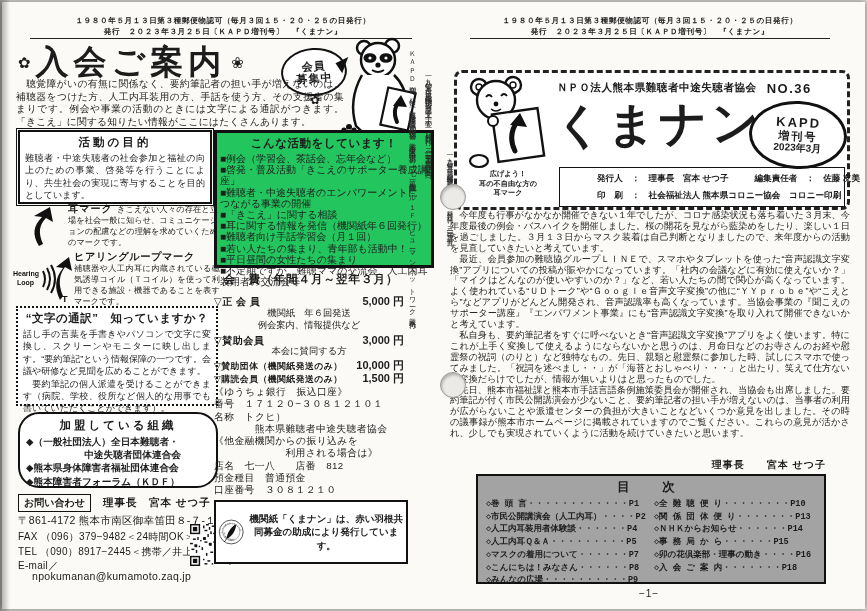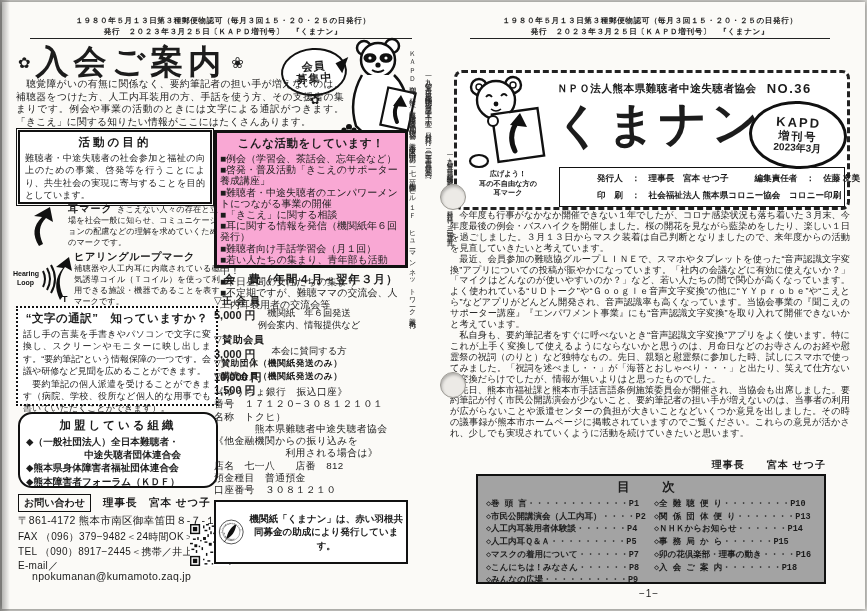--- a/index.html
+++ b/index.html
@@ -18,54 +18,54 @@
   .flower{font-size:15px;line-height:1;}
   .big-title{font-size:33px;font-weight:900;letter-spacing:5px;white-space:nowrap;}
   .bubble{left:271px;top:42px;width:62px;height:44px;border:2.5px solid #111;border-radius:50%;display:flex;flex-direction:column;align-items:center;justify-content:center;background:#fff;transform:rotate(-4deg);}
   .bubble span{font-size:11px;font-weight:900;line-height:12px;letter-spacing:1px;}
   .bubble::after{content:"";position:absolute;right:-9px;top:10px;width:0;height:0;border-style:solid;border-width:2px 2px 10px 14px;border-color:transparent transparent transparent #111;transform:rotate(-30deg);}
   .intro{left:6px;top:72px;width:328px;font-size:9.8px;line-height:12.6px;letter-spacing:.2px;text-align:justify;}
   .deco-flower{left:300px;top:88px;font-size:12px;}
   .box-purpose{left:8px;top:124px;width:194px;height:74px;border:2.5px solid #111;outline:1px solid #111;outline-offset:1px;background:#fff;box-sizing:border-box;padding:2px 5px;}
   .box-title{text-align:center;font-weight:900;font-size:11.5px;letter-spacing:3px;margin:1px 0 2px;}
   .box-purpose .bd{font-size:9.1px;line-height:12.3px;text-align:justify;}
-  .box-activities{left:204px;top:124px;width:194px;height:138px;border:3px solid #111;background:#f9a8d4;box-sizing:border-box;padding:2px 3px;}
+  .box-activities{left:204px;top:124px;width:220px;height:138px;border:3px solid #111;background:#22c55e;box-sizing:border-box;padding:2px 3px;}
   .box-activities .box-title{letter-spacing:.5px;}
   .act-item{font-size:10px;line-height:11.2px;letter-spacing:0;}
   .icon-mimi{left:12px;top:200px;}
   .mimi-text{left:58px;top:198px;width:150px;font-size:8.2px;line-height:10.9px;text-align:justify;}
   .mimi-text b{font-size:10px;letter-spacing:1px;margin-right:4px;}
   .icon-hl{left:2px;top:248px;}
   .hl-text{left:64px;top:246px;width:146px;font-size:8.2px;line-height:10.9px;text-align:justify;}
   .hl-text b{display:block;font-size:10.3px;letter-spacing:.5px;margin-bottom:1px;}
   .box-moji{left:6px;top:300px;width:202px;height:100px;border:2.5px dotted #111;box-sizing:border-box;padding:2px 5px;background:#fff;}
   .box-moji .bd{font-size:9px;line-height:12.4px;white-space:pre-line;text-align:justify;}
-  .box-orgs{left:8px;top:406px;width:200px;height:76px;border:2.2px solid #111;border-radius:14px;box-sizing:border-box;padding:3px 6px;background:#fff;}
+  .box-orgs{left:8px;top:406px;width:200px;height:76px;border:2.2px solid #111;border-radius:21px;box-sizing:border-box;padding:3px 6px;background:#fff;}
   .org-line{font-size:9.7px;line-height:13.2px;font-weight:600;white-space:pre;}
   .contact-row{left:8px;top:488px;display:flex;align-items:center;gap:12px;}
   .contact-label{border:1.5px solid #111;padding:1px 5px;font-size:10px;font-weight:600;}
   .contact-person{font-size:10.5px;font-weight:600;letter-spacing:1px;}
   .c-line{font-size:10px;letter-spacing:.3px;white-space:nowrap;}
   .pgnum{width:100%;text-align:center;font-size:10px;letter-spacing:1px;}
   .fees-title{left:204px;top:266px;width:194px;text-align:center;font-size:11.5px;font-weight:900;letter-spacing:1px;}
-  .fee-row{left:204px;width:190px;display:flex;justify-content:space-between;align-items:baseline;flex-direction:column;}
+  .fee-row{left:204px;width:190px;display:flex;justify-content:space-between;align-items:baseline;}
   .fee-row .lb{font-size:10px;font-weight:700;letter-spacing:.5px;}
   .fee-row .lb.sm{font-size:8.8px;}
   .fee-row .am{font-size:11px;font-weight:600;}
   .fee-note{left:204px;width:190px;text-align:center;font-size:9.3px;}
   .bank{left:204px;top:380px;width:194px;}
   .bank-line{font-size:9.8px;line-height:12.3px;letter-spacing:.4px;white-space:pre;font-weight:500;}
   .feather-box{left:204px;top:494px;width:194px;height:64px;border:2px solid #111;box-sizing:border-box;display:flex;align-items:center;gap:4px;padding:2px;background:#fff;}
   .feather-box .tx{font-size:9.5px;line-height:13.6px;text-align:center;font-weight:600;}
   .vstrip{position:absolute;writing-mode:vertical-rl;text-orientation:upright;font-size:7px;line-height:9px;letter-spacing:1.4px;color:#262626;overflow:hidden;white-space:nowrap;}
   
   .headline{left:16px;top:38px;width:402px;font-size:17px;font-weight:900;letter-spacing:0;white-space:nowrap;}
   .masthead{left:18px;top:64px;width:396px;height:140px;border:3.5px dashed #222;border-radius:8px;box-sizing:border-box;background:#fff;}
   .m-caption{position:absolute;left:0;top:96px;width:102px;font-size:7.2px;font-weight:700;line-height:9.6px;text-align:center;white-space:pre-line;}
-  .m-orgrow{position:absolute;left:100px;top:8px;display:flex;align-items:center;}
+  .m-orgrow{position:absolute;left:100px;top:8px;display:flex;align-items:flex-start;}
   .m-org{font-size:10.6px;letter-spacing:.5px;font-weight:600;}
   .m-no{font-size:13px;font-weight:900;letter-spacing:1.5px;margin-left:10px;}
   .m-logo{position:absolute;left:98px;top:20px;font-size:47px;font-weight:900;letter-spacing:4px;transform:rotate(-1deg);}
   .m-oval{position:absolute;left:292px;top:28px;width:92px;height:62px;border:3px solid #111;border-radius:50%;display:flex;flex-direction:column;align-items:center;justify-content:center;transform:rotate(3deg);background:#fff;}
   .m-oval .l1{font-size:13px;font-weight:900;letter-spacing:2px;line-height:14px;}
   .m-oval .l2{font-size:11px;font-weight:900;letter-spacing:2px;line-height:12px;}
   .m-oval .l3{font-size:10px;font-weight:900;line-height:12px;}
   .pub-box{position:absolute;left:102px;top:94px;width:286px;height:40px;border:1.6px solid #111;box-sizing:border-box;padding:2px 4px;}
   .pub-line{font-size:8.6px;line-height:16.5px;font-weight:700;white-space:nowrap;margin-left:33px;}
   .bodytext{left:14px;top:204px;width:400px;}

